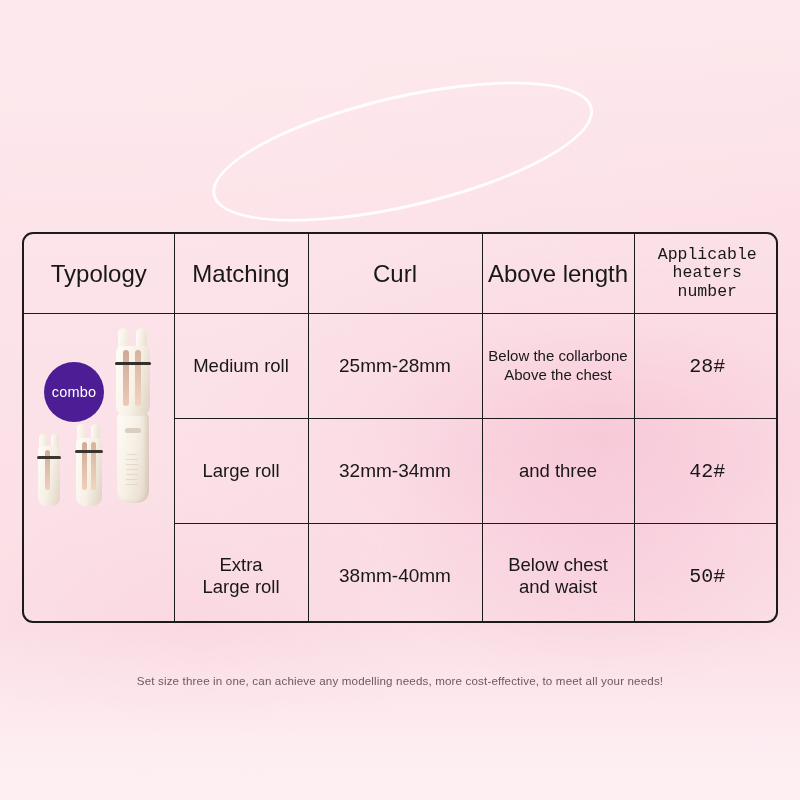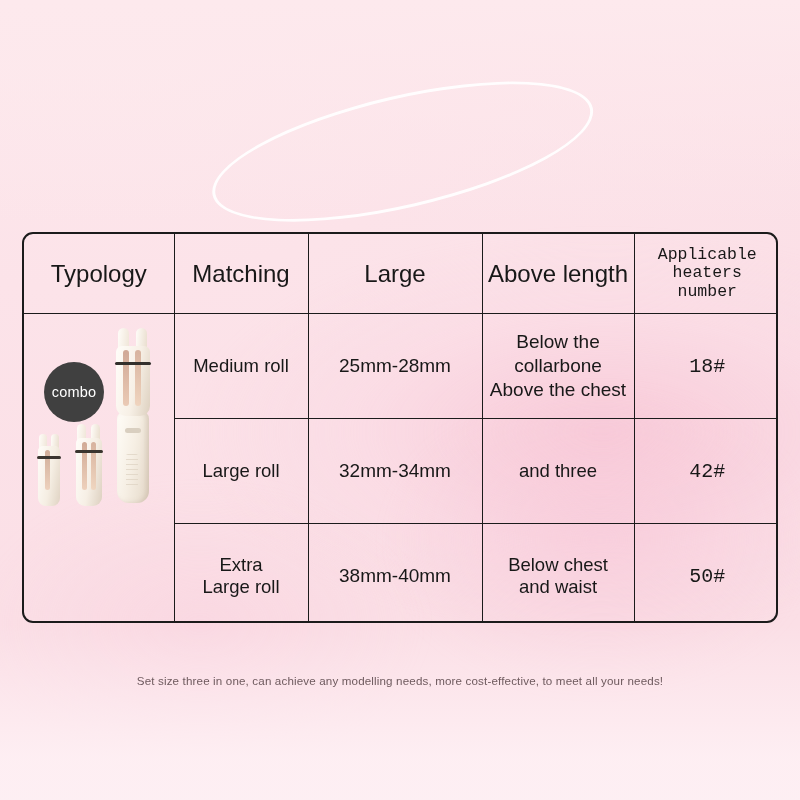--- a/index.html
+++ b/index.html
@@ -51,29 +51,29 @@
   .tbl th:first-child,.tbl td:first-child{border-left:none;}
   .tbl th:last-child,.tbl td:last-child{border-right:none;font-family:Liberation Mono, monospace;}
 
   .c1{width:150px;} .c2{width:134px;} .c3{width:174px;}
   .c4{width:152px;} .c5{width:146px;}
 
   thead th{height:75px;font-weight:normal;font-size:24px;}
   thead th.small{font-size:16.5px;line-height:1.12;}
   tbody tr{height:105px;}
   td.txt{font-size:18.5px;line-height:1.2;}
-  td.small-txt{font-size:19px;line-height:1.25;}
+  td.small-txt{font-size:15px;line-height:1.25;}
   td.num{font-size:20px;}
   td.mid{font-size:19px;}
 
   
   .prod{position:relative;padding:0;}
   .prod-inner{position:relative;width:100%;height:100%;}
   .combo{position:absolute;left:16px;top:46px;width:60px;height:60px;border-radius:50%;
-    background:#404040;color:#fff;font-size:14.5px;display:flex;
+    background:#4c1d95;color:#fff;font-size:14.5px;display:flex;
     align-items:center;justify-content:center;letter-spacing:.2px;}
 
   .dev{position:absolute;}
   
   .dev-big{left:85px;top:12px;width:40px;height:175px;}
   .dev-big .handle{position:absolute;left:4px;top:82px;width:32px;height:93px;
     border-radius:9px 9px 12px 12px;
     background:linear-gradient(100deg,#fffdf8 0%,#f6efe4 48%,#e4d8c8 100%);
     box-shadow:inset -3px 0 5px rgba(180,160,140,.35);}
   .dev-big .barrel{position:absolute;left:3px;top:18px;width:34px;height:70px;
@@ -151,21 +151,21 @@
       <col class="c1">
         <col class="c2">
         <col class="c3">
         <col class="c4">
         <col class="c5">
     </colgroup>
     <thead>
       <tr>
         <th>Typology</th>
         <th>Matching</th>
-        <th>Large</th>
+        <th>Curl</th>
         <th>Above length</th>
         <th class="small">Applicable heaters number</th>
       </tr>
     </thead>
     <tbody>
       <tr>
         <td class="prod" rowspan="3">
           <div class="prod-inner">
             <div class="combo">combo</div>
 
@@ -195,21 +195,21 @@
                 <div class="slotB"></div>
               <div class="ring"></div>
                 <div class="btn"></div>
                 <div class="txtline"></div>
             </div>
           </div>
         </td>
         <td class="txt">Medium roll</td>
         <td class="mid">25mm-28mm</td>
         <td class="small-txt">Below the collarbone<br>Above the chest</td>
-        <td class="num">18#</td>
+        <td class="num">28#</td>
       </tr>
       <tr>
         <td class="txt">Large roll</td>
         <td class="mid">32mm-34mm</td>
         <td class="txt">and three</td>
         <td class="num">42#</td>
       </tr>
       <tr>
         <td class="txt">Extra<br>Large roll</td>
         <td class="mid">38mm-40mm</td>

